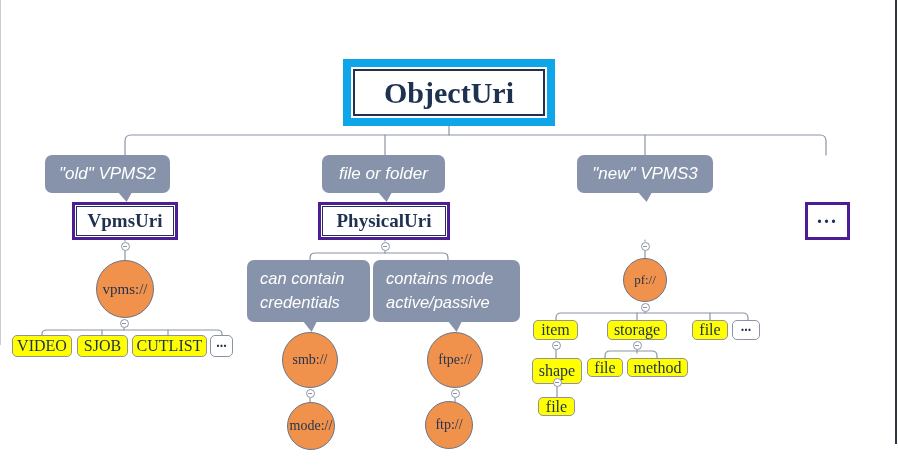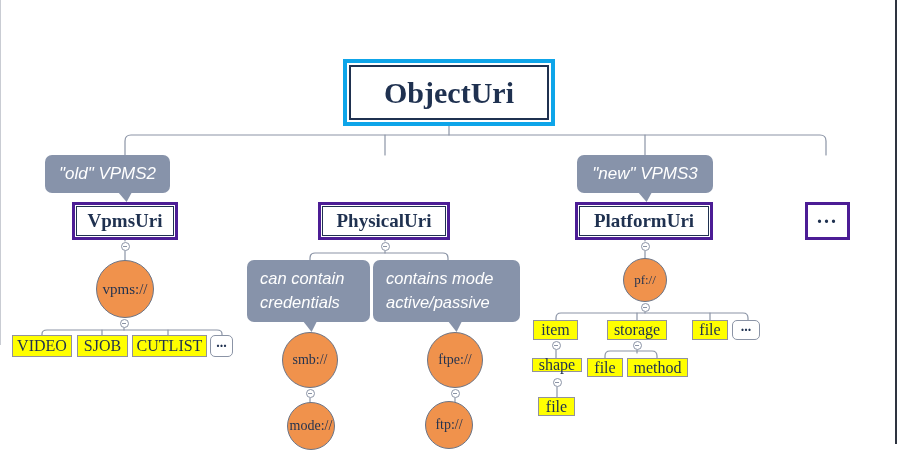--- a/index.html
+++ b/index.html
@@ -2,21 +2,21 @@
 <html><head>
 <meta charset="utf-8">
 <style>
   html,body{margin:0;padding:0;background:#fff;}
   #canvas{position:relative;width:898px;height:472px;background:#ffffff;overflow:hidden;
           font-family:"Liberation Serif",serif;}
   svg.wires{position:absolute;left:0;top:0;pointer-events:none;}
 
   
   .root{position:absolute;left:343px;top:59px;width:212px;height:67px;background:#fff;
-        border:4px solid #0ea5e9;box-sizing:border-box;
+        border:8px solid #0ea5e9;box-sizing:border-box;
         box-shadow:inset 0 0 0 2px #ffffff, inset 0 0 0 4px #1f3150;
         display:flex;align-items:center;justify-content:center;
         font-weight:bold;font-size:30px;color:#1f3150;}
   .topic{position:absolute;top:202px;height:38px;background:#fff;border:3px solid #4c1d95;
         box-sizing:border-box;box-shadow:inset 0 0 0 1px #ffffff, inset 0 0 0 2px #1f3150;
         display:flex;align-items:center;justify-content:center;
         font-weight:bold;font-size:19px;color:#1f3150;}
   .topic.dots{box-shadow:none;font-size:20px;letter-spacing:2px;}
   .topic.dots span{transform:translateY(-5px);}
 
@@ -29,21 +29,21 @@
   .callout.note{font-size:16.5px;line-height:1.45;align-items:center;justify-content:flex-start;
         padding:0 0 0 13px;text-align:left;}
   .callout.note .tail{bottom:-10px;height:11px;}
 
   
   .circle{position:absolute;border-radius:50%;background:#f0924c;border:1.4px solid #6b7486;
         box-sizing:border-box;display:flex;align-items:center;justify-content:center;
         color:#1f3150;font-size:14px;}
 
   
-  .ynode{position:absolute;background:#ffff00;border:1.4px solid #92929b;border-radius:0;
+  .ynode{position:absolute;background:#ffff00;border:1.4px solid #92929b;border-radius:5px;
         box-sizing:border-box;display:flex;align-items:center;justify-content:center;
         color:#1f3150;font-size:16px;}
   .wnode{position:absolute;background:#ffffff;border:1.4px solid #8b94a6;border-radius:5px;
         box-sizing:border-box;display:flex;align-items:center;justify-content:center;
         color:#1f3150;font-size:14px;font-weight:bold;}
   .wnode span{transform:translateY(-3px);}
 
   
   .toggle{position:absolute;width:9px;height:9px;border:1px solid #8b94a6;border-radius:50%;
         background:#fff;box-sizing:border-box;}
@@ -102,20 +102,24 @@
   <span class="toggle" style="left:120.5px;top:241.5px;"></span>
   <div class="circle" style="left:96px;top:260px;width:58px;height:58px;font-size:15px;text-align:center;">vpms://</div>
   <span class="toggle" style="left:119.5px;top:318.5px;"></span>
   <div class="ynode" style="left:12px;top:335px;width:60px;height:22px;">VIDEO</div>
   <div class="ynode" style="left:77px;top:335px;width:51px;height:22px;">SJOB</div>
   <div class="ynode" style="left:132px;top:335px;width:75px;height:22px;">CUTLIST</div>
   <div class="wnode" style="left:210px;top:335px;width:23px;height:22px;">
       <span>...</span>
     </div>
 
+  <div class="callout" style="left:322px;top:155px;width:123px;height:38px;">
+    <span>file or folder</span>
+    <i class="tail" style="left:55px;"></i>
+  </div>
   <div class="topic" style="left:318px;width:132px;">PhysicalUri</div>
   <span class="toggle" style="left:380.5px;top:241.5px;"></span>
 
   <div class="callout note" style="left:373px;top:260px;width:147px;height:62px;">
     <span>contains mode active/passive</span>
     <i class="tail" style="left:74px;"></i>
   </div>
   <div class="callout note" style="left:247px;top:260px;width:123px;height:62px;">
     <span>can contain credentials</span>
     <i class="tail" style="left:55px;"></i>
@@ -126,36 +130,35 @@
   <div class="circle" style="left:287px;top:402px;width:48px;height:48px;">mode://</div>
 
   <div class="circle" style="left:427px;top:332px;width:56px;height:56px;">ftpe://</div>
   <span class="toggle" style="left:450.5px;top:388.5px;"></span>
   <div class="circle" style="left:425px;top:401px;width:48px;height:48px;">ftp://</div>
 
   <div class="callout" style="left:577px;top:155px;width:136px;height:38px;">
     <span>"new" VPMS3</span>
     <i class="tail" style="left:60px;"></i>
   </div>
-  <div class="topic" style="left:575px;width:138px;">PlatformUri</div>
   <span class="toggle" style="left:640.5px;top:241.5px;"></span>
   <div class="circle" style="left:623px;top:258px;width:44px;height:44px;font-size:13px;">pf://</div>
   <span class="toggle" style="left:640.5px;top:302.5px;"></span>
 
   <div class="ynode" style="left:533px;top:320px;width:45px;height:20px;">item</div>
   <div class="ynode" style="left:607px;top:320px;width:60px;height:20px;">storage</div>
   <div class="ynode" style="left:692px;top:320px;width:36px;height:20px;">file</div>
   <div class="wnode" style="left:732px;top:320px;width:28px;height:20px;">
       <span>...</span>
     </div>
 
   <span class="toggle" style="left:551.5px;top:340.5px;"></span>
   <span class="toggle" style="left:632.5px;top:340.5px;"></span>
 
-  <div class="ynode" style="left:532px;top:358px;width:50px;height:14px;">shape</div>
+  <div class="ynode" style="left:532px;top:358px;width:50px;height:26px;">shape</div>
   <div class="ynode" style="left:587px;top:358px;width:36px;height:19px;">file</div>
   <div class="ynode" style="left:627px;top:358px;width:61px;height:19px;">method</div>
 
   <span class="toggle" style="left:552.5px;top:377.5px;"></span>
   <div class="ynode" style="left:538px;top:397px;width:37px;height:19px;">file</div>
 
   <div class="topic dots" style="left:805px;width:45px;">
     <span>...</span>
   </div>
 

